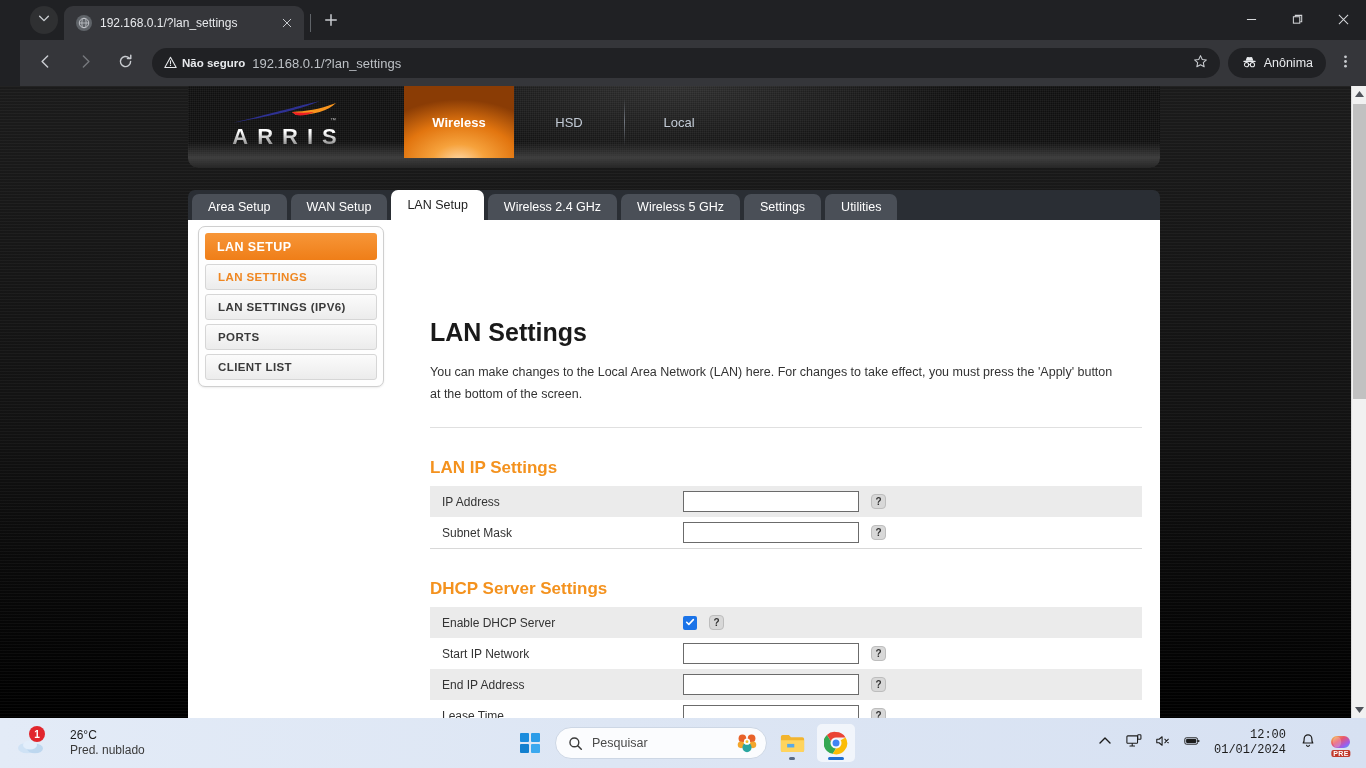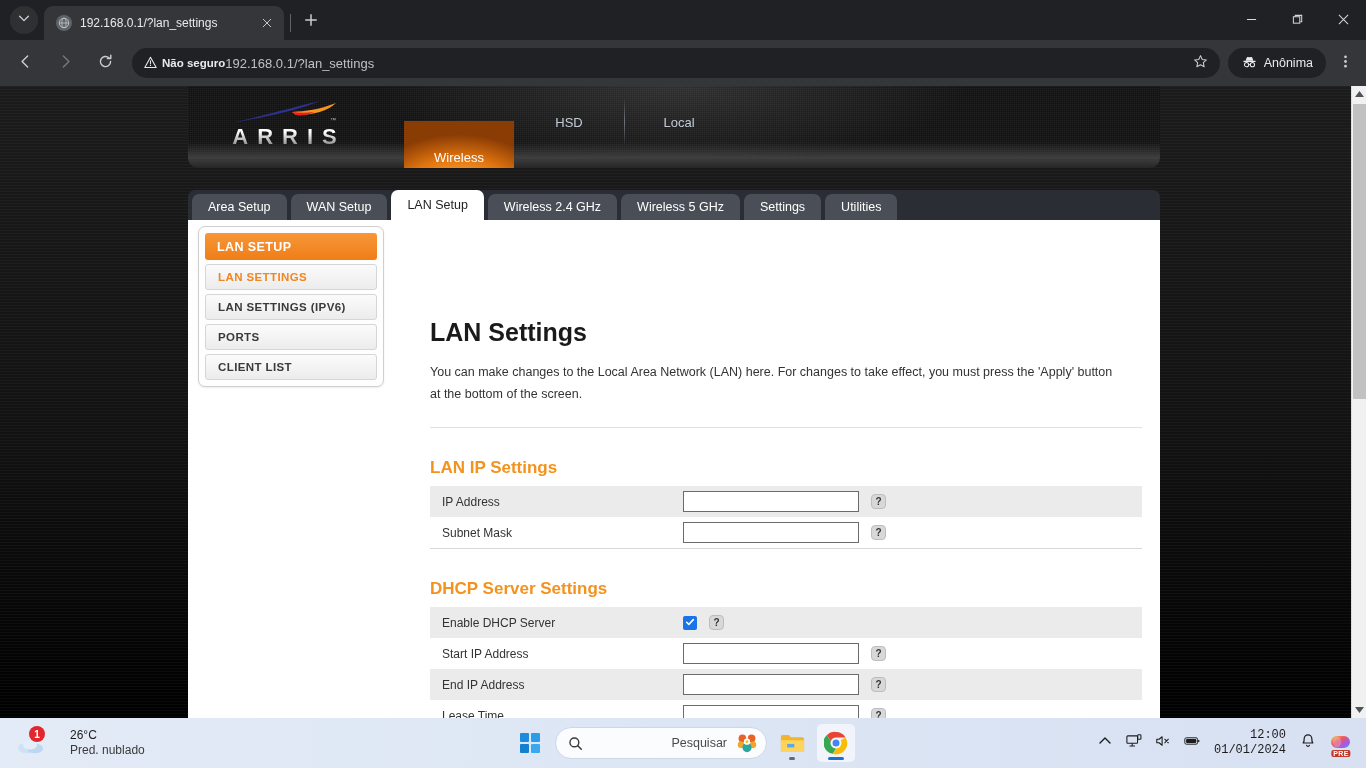--- a/index.html
+++ b/index.html
@@ -4,21 +4,21 @@
 <style>
   * { box-sizing: border-box; margin: 0; padding: 0; }
   html, body {
     width: 1366px; height: 768px;
     overflow: hidden;
     font-family: "Liberation Sans", sans-serif;
     background: #202124;
   }
 
   
-  .browser { width: 1366px; height: 666px; background: #202124; position: relative; }
+  .browser { width: 1366px; height: 666px; background: #202124; position: relative; padding-left: 20px; }
 
   .tabstrip {
     height: 40px; background: #202124;
     display: flex; align-items: flex-end; padding-left: 8px;
     position: relative;
   }
   .tab-list-btn {
     width: 28px; height: 28px; margin: 0 6px 6px 2px;
     border-radius: 14px; display: flex; align-items: center; justify-content: center;
     background: #2f3032; color: #c9ccd0;
@@ -65,21 +65,21 @@
     width: 32px; height: 32px; border-radius: 16px;
     display: flex; align-items: center; justify-content: center;
     color: #c9ccd0; margin: 0 3px;
   }
   .nav-btn.dim { color: #75787c; }
   .nav-btn svg { width: 17px; height: 17px; }
 
   .omnibox {
     flex: 1 1 auto; height: 30px; background: #202124;
     border-radius: 15px; display: flex; align-items: center;
-    padding: 0 6px 0 12px; margin: 0 6px; 
+    padding: 0 6px 0 12px; margin: 0 6px; gap: 7px;
   }
   .not-secure {
     display: flex; align-items: center; gap: 5px;
     color: #e8eaed; font-size: 11.5px; font-weight: bold; white-space: nowrap;
   }
   .not-secure svg { width: 13px; height: 13px; }
   .omni-url { color: #bdc1c6; font-size: 13px; flex: 1 1 auto; white-space: nowrap; overflow: hidden; }
   .star-btn { width: 26px; height: 26px; display: flex; align-items: center; justify-content: center; color: #c9ccd0; margin-left: auto; }
   .star-btn svg { width: 15px; height: 15px; }
 
@@ -156,23 +156,22 @@
     background: linear-gradient(to bottom, #ffffff 30%, #9a9a9a 75%, #e8e8e8 100%);
     -webkit-background-clip: text; background-clip: text; -webkit-text-fill-color: transparent;
   }
   .top-nav { position: absolute; left: 216px; top: 0; height: 82px; display: flex; z-index: 3; }
   .top-nav-item {
     width: 110px; height: 72px;
     display: flex; align-items: center; justify-content: center;
     color: #c3cbd6; font-size: 13px; position: relative;
   }
   .top-nav-item.active {
-    color: #ffffff; font-weight: normal;
+    color: #ffffff; font-weight: bold;
     background: radial-gradient(ellipse 95px 62px at 50% 105%, #ffd9a8 0%, #f6a23c 28%, #e2750f 62%, #8a3c05 100%);
-    margin-top: 35px;
   }
   .top-nav-item.sep::before {
     content: ""; position: absolute; left: 0; top: 12px; bottom: 12px; width: 1px;
     background: linear-gradient(to bottom, rgba(255,255,255,0) 0%, rgba(170,180,195,.55) 50%, rgba(255,255,255,0) 100%);
   }
 
   .tabs-row {
     position: absolute; left: 0; top: 104px; width: 972px; height: 30px;
     background: #2a2e34; border-radius: 7px 7px 0 0;
     display: flex; align-items: flex-end; padding-left: 4px;
@@ -270,21 +269,20 @@
   .start-glyph i:nth-child(1) { background: #1b8cdd; }
   .start-glyph i:nth-child(2) { background: #2b9ce8; }
   .start-glyph i:nth-child(3) { background: #1380cf; }
   .start-glyph i:nth-child(4) { background: #3aa8ef; }
 
   .search-pill {
     width: 212px; height: 32px; border-radius: 16px;
     background: #fbfcfe; border: 1px solid #cdd7e5;
     display: flex; align-items: center; padding: 0 8px 0 12px; gap: 9px;
     position: relative;
-    text-align: right;
   }
   .search-pill svg.mag { width: 15px; height: 15px; }
   .search-ph { font-size: 12.5px; color: #4a4a4a; flex: 1 1 auto; }
   .flower { width: 22px; height: 22px; }
 
   .tb-app { width: 38px; height: 38px; display: flex; align-items: center; justify-content: center; border-radius: 5px; position: relative; }
   .tb-app.active { background: rgba(255,255,255,.62); }
   .tb-app .under {
     position: absolute; bottom: 2px; left: 50%; transform: translateX(-50%);
     height: 3px; border-radius: 2px; background: #5a6b85;
@@ -545,21 +543,21 @@
                 <span>
                   <svg viewBox="0 0 12 12">
                       <path d="M2 6.3l2.6 2.6L10 3.2" fill="none" stroke="#fff" stroke-width="1.9" stroke-linecap="round" stroke-linejoin="round"></path>
                     </svg>
                 </span>
               </span>
               <span class="help">?</span>
             </div>
           </div>
           <div class="frow">
-            <div class="flabel">Start IP Address</div>
+            <div class="flabel">Start IP Network</div>
             <div class="fctl">
               <input class="ftext" type="text" value="" style="">
               <span class="help">?</span>
             </div>
           </div>
           <div class="frow odd">
             <div class="flabel">End IP Address</div>
             <div class="fctl">
               <input class="ftext" type="text" value="" style="">
               <span class="help">?</span>

